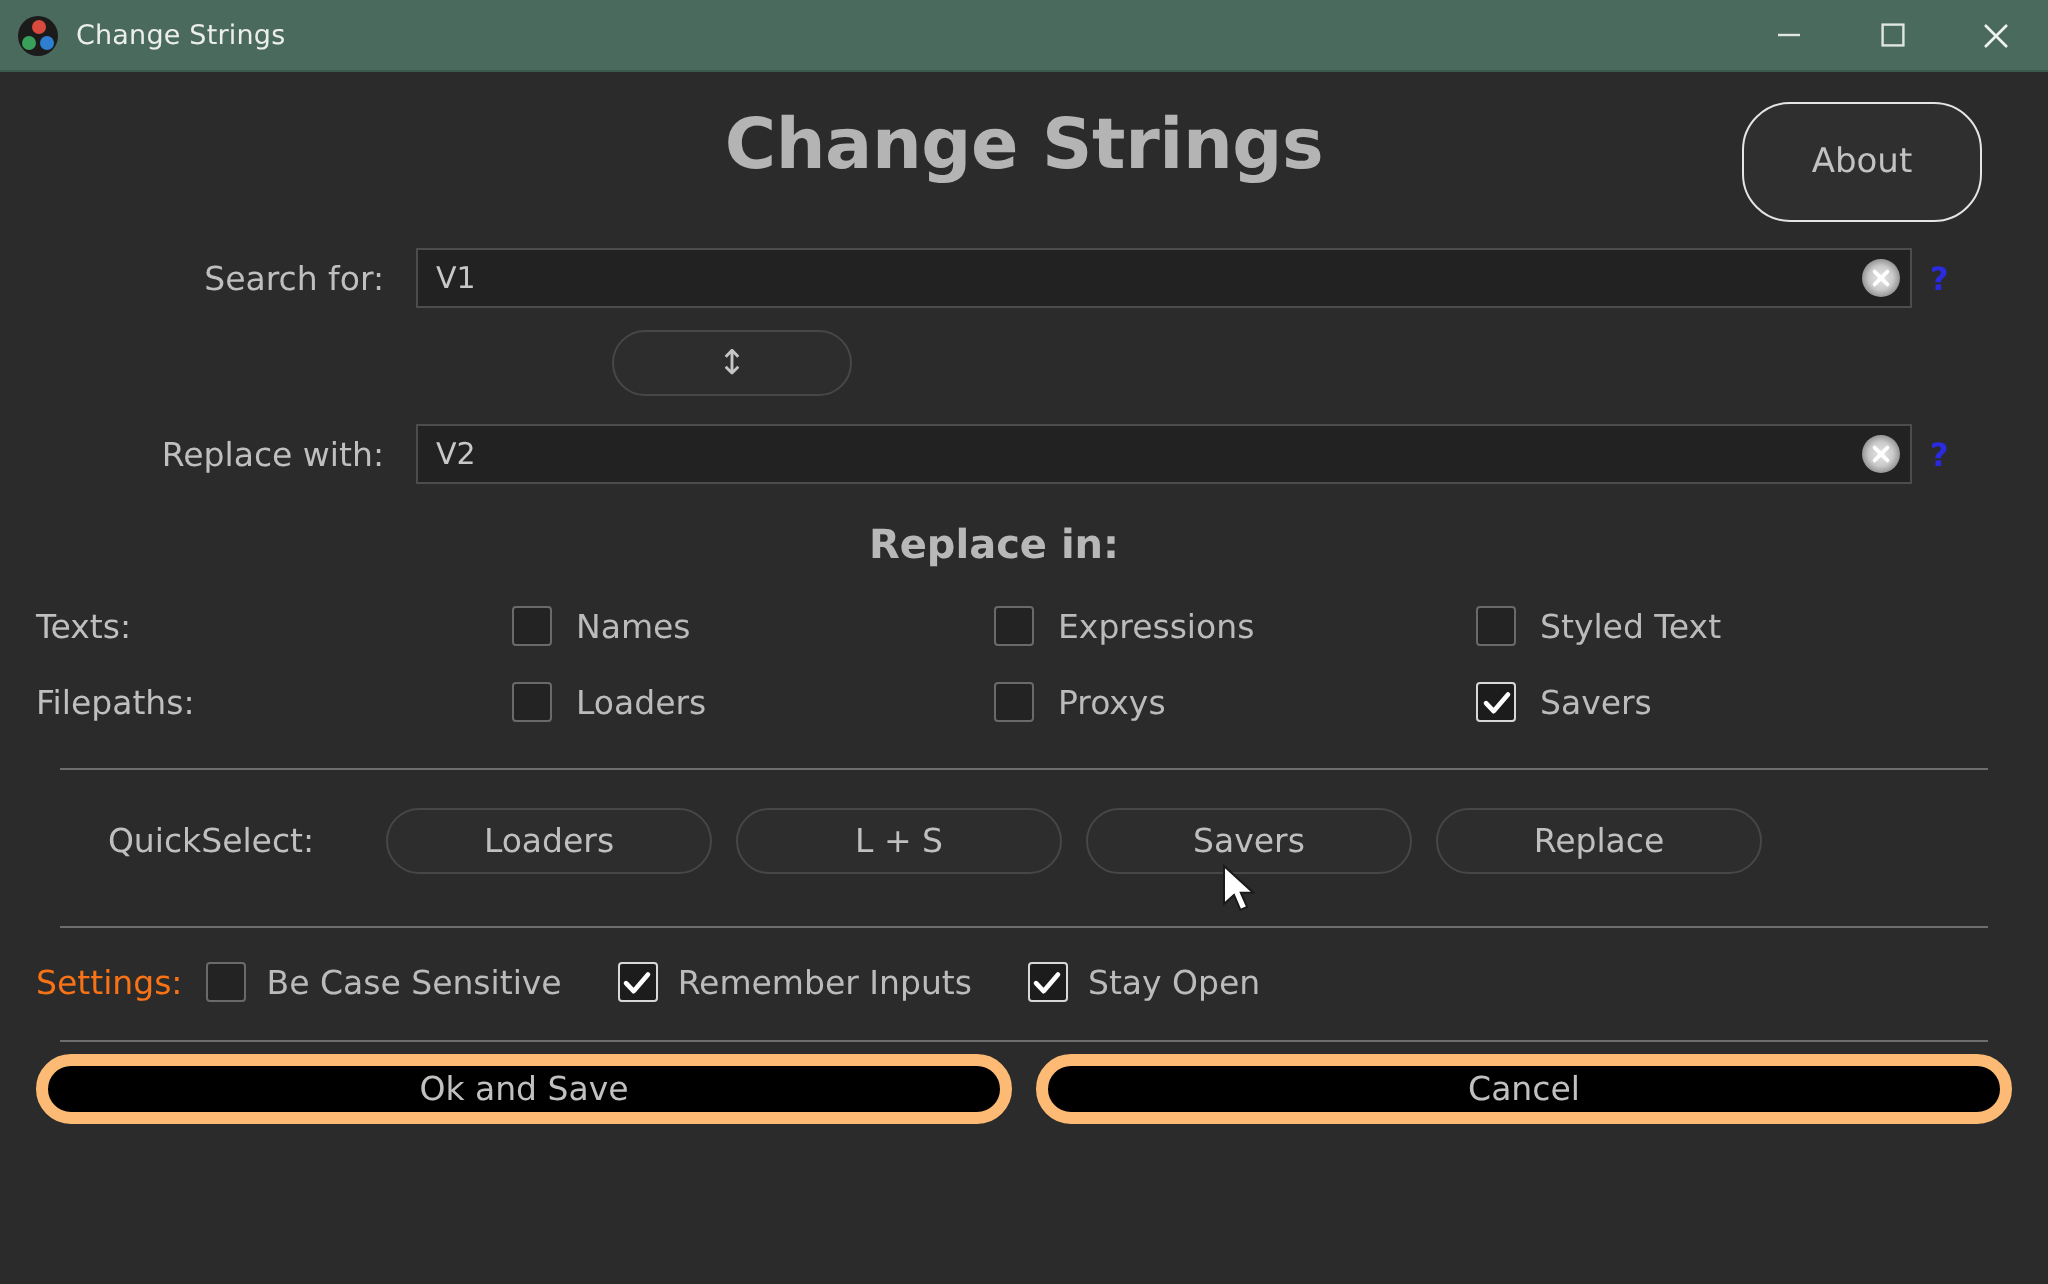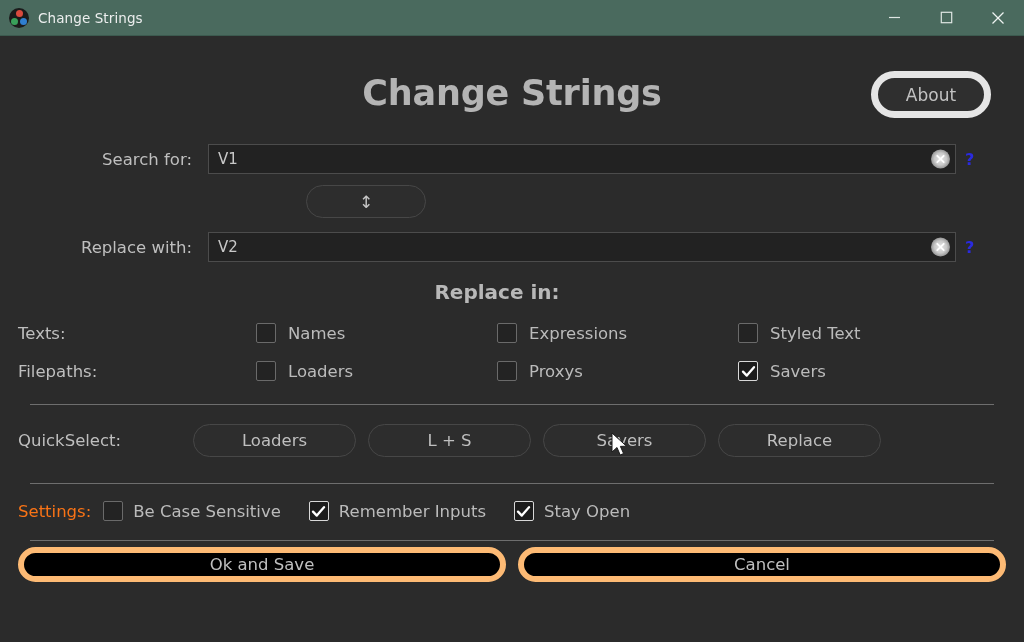--- a/index.html
+++ b/index.html
@@ -12,21 +12,20 @@
     font-family: "DejaVu Sans", "Liberation Sans", sans-serif;
   }
 
   .window {
     width: 1024px;
     height: 642px;
     display: flex;
     flex-direction: column;
     background: #2b2b2b;
     position: relative;
-    gap: 20px;
   }
 
   
   .titlebar {
     height: 36px;
     background: #4a6a5e;
     display: flex;
     align-items: center;
     flex: 0 0 36px;
     border-bottom: 1px solid #3c5a4f;
@@ -80,22 +79,22 @@
     font-size: 35px;
     font-weight: bold;
     color: #b4b4b4;
     letter-spacing: -0.2px;
   }
   .about-button {
     position: absolute;
     right: 15px;
     top: 15px;
     width: 120px;
-    height: 47px;
-    border: 7px solid #e5e5e5;
+    height: 60px;
+    border: 1px solid #e5e5e5;
     border-radius: 24px;
     background: #2f2f2f;
     color: #c2c2c2;
     font-size: 17px;
     display: flex;
     align-items: center;
     justify-content: center;
   }
 
   
@@ -225,20 +224,21 @@
     background: #6e6e6e;
     margin: 14px 12px 0 12px;
   }
 
   
   .quick-row {
     display: flex;
     align-items: center;
     height: 58px;
     margin-top: 6px;
+    text-align: center;
   }
   .quick-label {
     width: 175px;
     font-size: 16.5px;
     color: #bfbfbf;
   }
   .quick-buttons { display: flex; gap: 12px; }
   .quick-btn {
     width: 163px;
     height: 33px;

